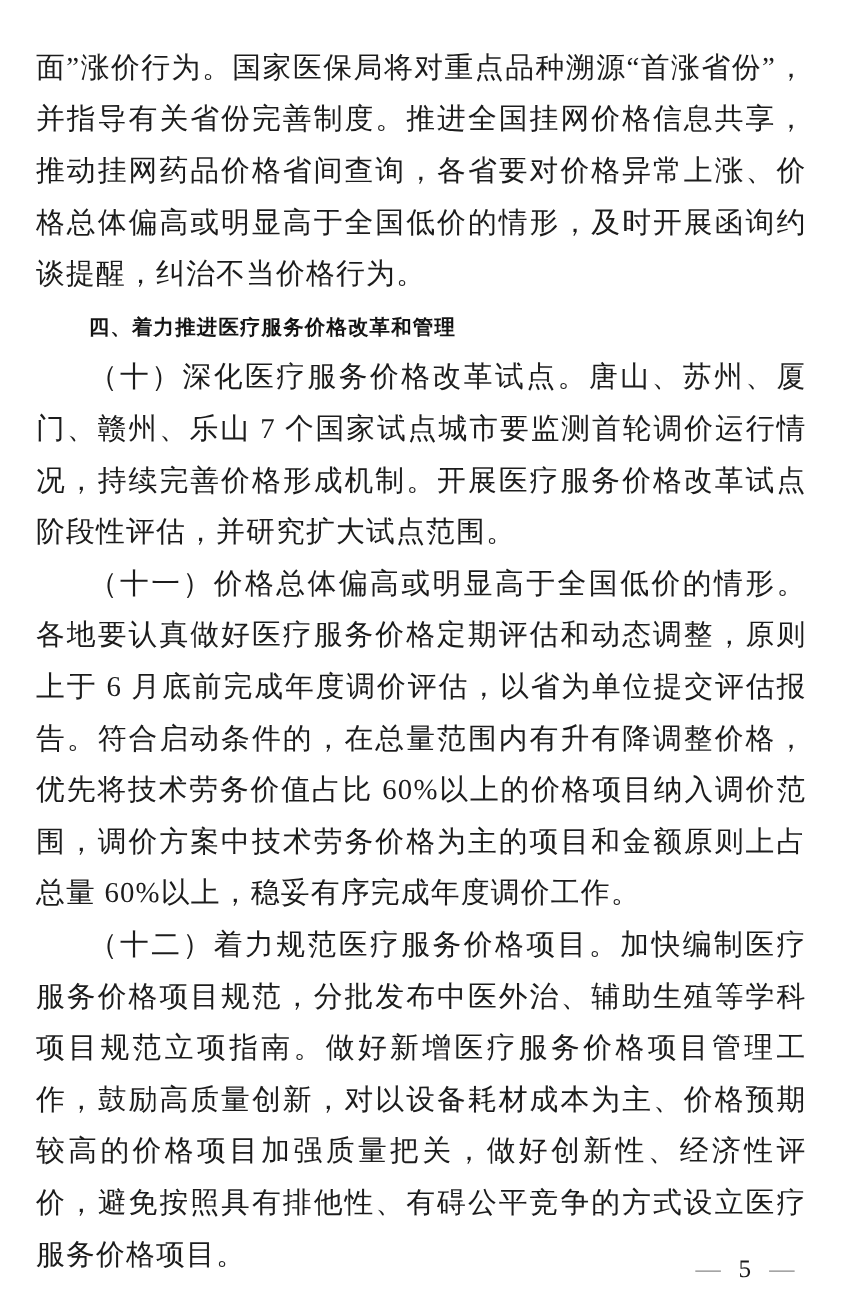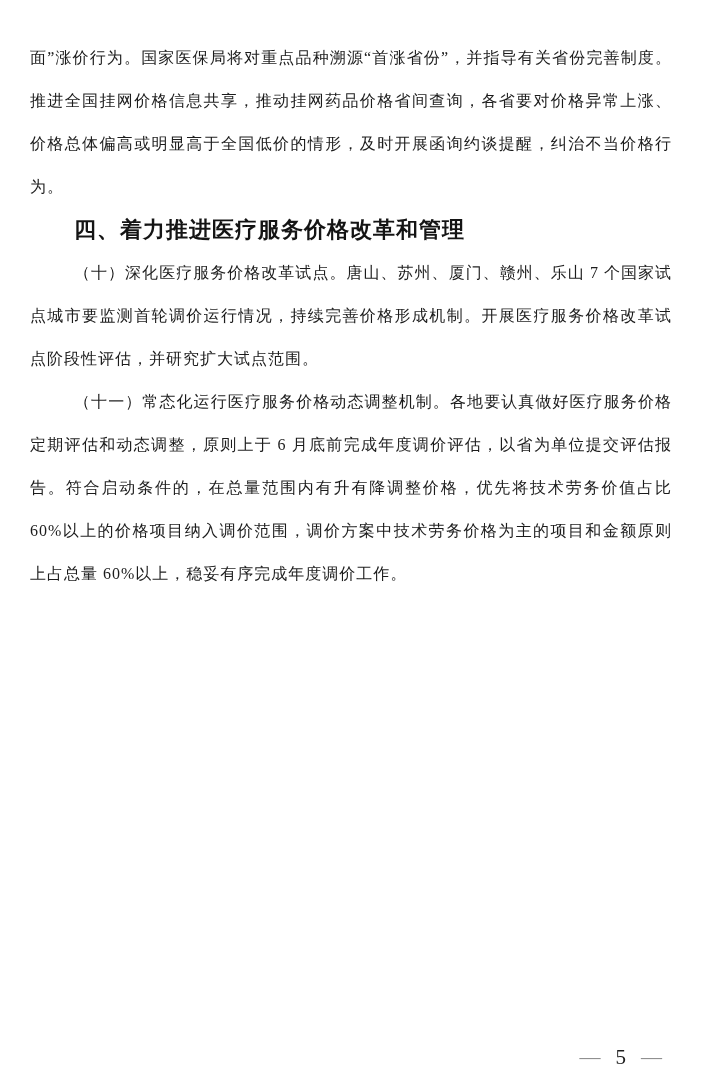--- a/index.html
+++ b/index.html
@@ -11,31 +11,31 @@
     font-family: "Liberation Serif", serif;
     color: #1c1c1c;
   }
   .content {
     position: absolute;
     left: 30px; top: 36px;
     width: 642px;
   }
   .para {
     margin: 0;
-    font-size: 16px;
+    font-size: 24px;
     line-height: 43px;
     letter-spacing: 1px;
     text-align: justify;
     text-justify: inter-character;
     text-indent: 44px;
   }
   .para.continuation { text-indent: 0; }
   .heading {
     margin: 0;
-    font-size: 22px;
+    font-size: 17px;
     line-height: 43px;
     letter-spacing: 1px;
     font-weight: bold;
     font-family: "Liberation Sans", sans-serif;
     text-indent: 44px;
     color: #141414;
   }
   .lead { font-weight: normal; }
   .page-num {
     position: absolute;
@@ -55,22 +55,23 @@
 
 <div class="page">
   <div class="content">
 
     <p class="para continuation">面”涨价行为。国家医保局将对重点品种溯源“首涨省份”，并指导有关省份完善制度。推进全国挂网价格信息共享，推动挂网药品价格省间查询，各省要对价格异常上涨、价格总体偏高或明显高于全国低价的情形，及时开展函询约谈提醒，纠治不当价格行为。</p>
 
     <h2 class="heading">四、着力推进医疗服务价格改革和管理</h2>
 
     <p class="para"><span class="lead">（十）深化医疗服务价格改革试点。</span><span>唐山、苏州、厦门、赣州、乐山 7 个国家试点城市要监测首轮调价运行情况，持续完善价格形成机制。开展医疗服务价格改革试点阶段性评估，并研究扩大试点范围。</span></p>
 
-    <p class="para"><span class="lead">（十一）常态化运行医疗服务价格动态调整机制。</span><span>各地要认真做好医疗服务价格定期评估和动态调整，原则上于 6 月底前完成年度调价评估，以省为单位提交评估报告。符合启动条件的，在总量范围内有升有降调整价格，优先将技术劳务价值占比 60%以上的价格项目纳入调价范围，调价方案中技术劳务价格为主的项目和金额原则上占总量 60%以上，稳妥有序完成年度调价工作。</span></p>
+    <p class="para"><span class="lead">（十一）价格总体偏高或明显高于全国低价的情形。</span><span>各地要认真做好医疗服务价格定期评估和动态调整，原则上于 6 月底前完成年度调价评估，以省为单位提交评估报告。符合启动条件的，在总量范围内有升有降调整价格，优先将技术劳务价值占比 60%以上的价格项目纳入调价范围，调价方案中技术劳务价格为主的项目和金额原则上占总量 60%以上，稳妥有序完成年度调价工作。</span></p>
 
+    <p class="para"><span class="lead">（十二）着力规范医疗服务价格项目。</span><span>加快编制医疗服务价格项目规范，分批发布中医外治、辅助生殖等学科项目规范立项指南。做好新增医疗服务价格项目管理工作，鼓励高质量创新，对以设备耗材成本为主、价格预期较高的价格项目加强质量把关，做好创新性、经济性评价，避免按照具有排他性、有碍公平竞争的方式设立医疗服务价格项目。</span></p>
 
   </div>
 
   <div class="page-num">
     <span class="dash">—</span>
     <span class="num">5</span>
     <span class="dash">—</span>
   </div>
 </div>
 

